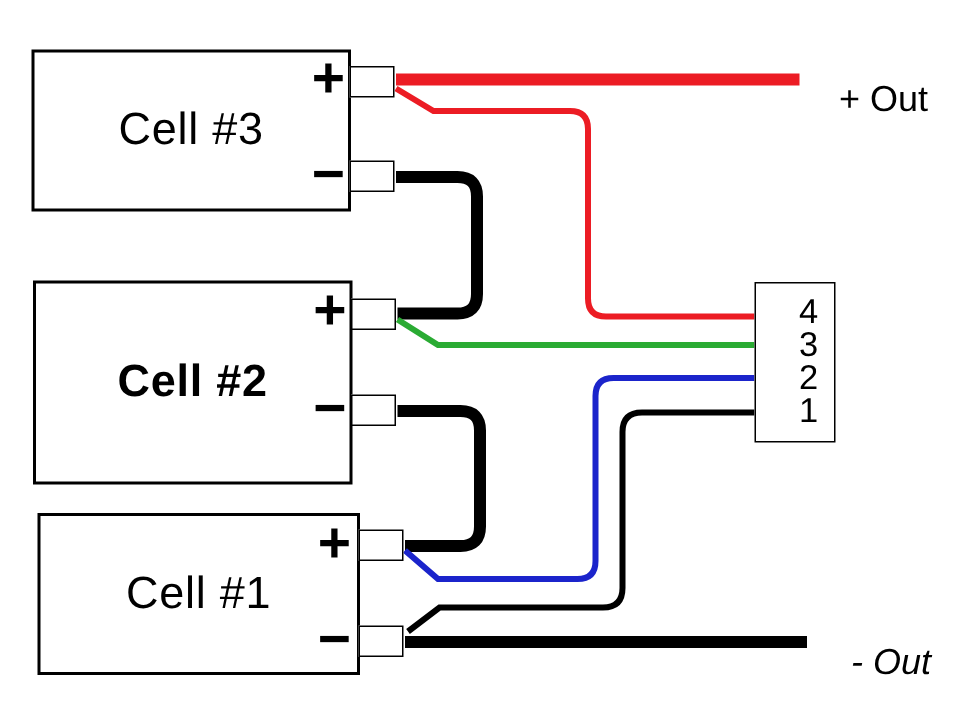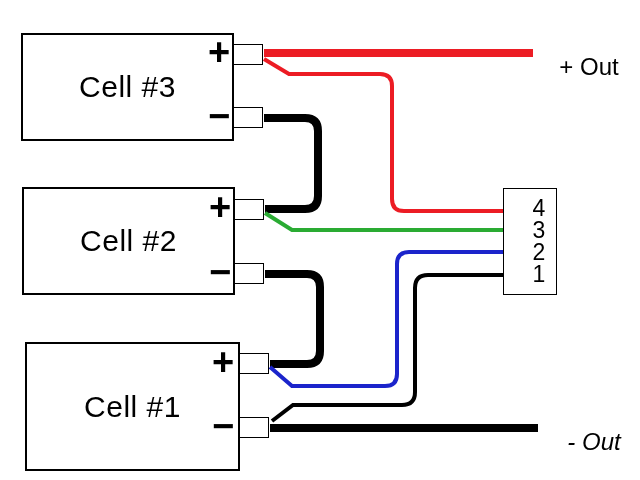--- a/index.html
+++ b/index.html
@@ -52,29 +52,29 @@
   </svg>
 
   <div class="cell-box" style="left:21px;top:33px;width:213px;height:108px;align-items:center;">
     <span class="cell-label">Cell #3</span>
   </div>
   <span class="terminal-label" style="left:219px;top:54px;">+</span>
   <span class="terminal-label" style="left:219px;top:118px;">−</span>
   <div class="tab" style="left:233px;top:44px;"></div>
   <div class="tab" style="left:233px;top:107px;"></div>
 
-  <div class="cell-box" style="left:22px;top:187px;width:213px;height:108px;">
+  <div class="cell-box" style="left:22px;top:187px;width:213px;height:136px;font-weight:bold;">
     <span class="cell-label">Cell #2</span>
   </div>
   <span class="terminal-label" style="left:220px;top:209px;">+</span>
   <span class="terminal-label" style="left:220px;top:274px;">−</span>
   <div class="tab" style="left:234px;top:199px;"></div>
   <div class="tab" style="left:234px;top:263px;"></div>
 
-  <div class="cell-box" style="left:25px;top:342px;width:215px;height:129px;">
+  <div class="cell-box" style="left:25px;top:342px;width:215px;height:108px;">
     <span class="cell-label">Cell #1</span>
   </div>
   <span class="terminal-label" style="left:223px;top:364px;">+</span>
   <span class="terminal-label" style="left:223px;top:428px;">−</span>
   <div class="tab" style="left:239px;top:353px;"></div>
   <div class="tab" style="left:239px;top:417px;"></div>
 
   <div class="connector-box"></div>
   <span class="pin-label" style="left:539px;top:208px;">4</span>
   <span class="pin-label" style="left:539px;top:230px;">3</span>

